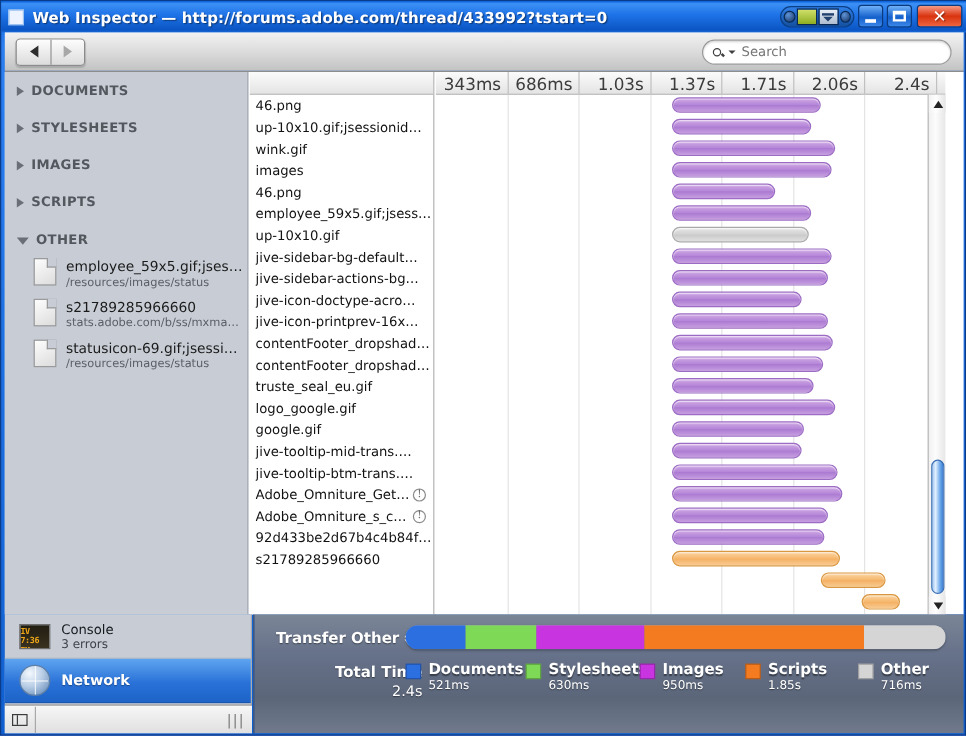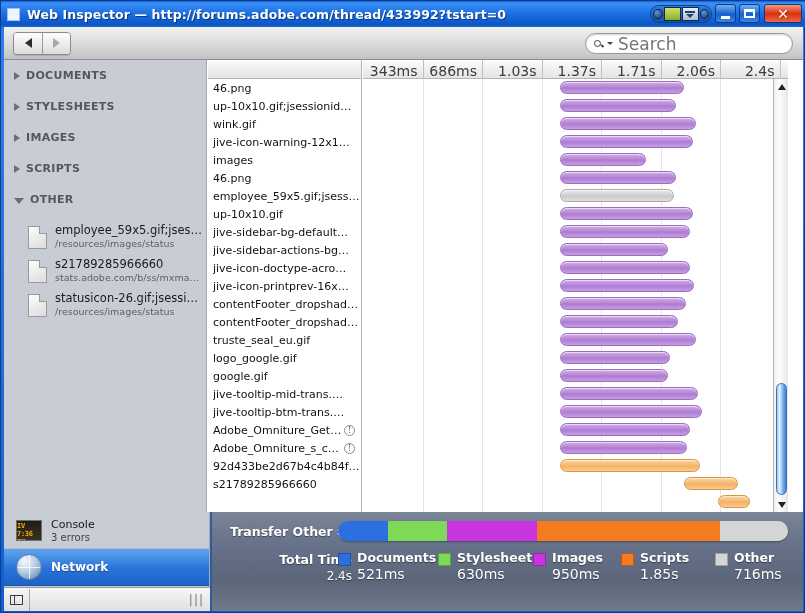--- a/index.html
+++ b/index.html
@@ -57,37 +57,37 @@
     border-left:7px solid #a8a8a8; }
   #search-field { position:absolute; right:10px; top:6px; width:208px; height:21px;
     background:#fff; border:1px solid #999; border-radius:11px; display:flex; align-items:center;
     box-shadow:inset 0 1px 2px rgba(0,0,0,.18); }
   #search-icon { margin-left:8px; display:flex; align-items:center; gap:1px; }
   #search-icon .mag { width:7px;height:7px;border:1.6px solid #404040;border-radius:50%; }
   #search-icon .hdl { width:3px;height:1.6px;background:#404040; transform:rotate(45deg);
     margin-left:-1px; margin-top:4px; }
   #search-icon .cv { width:0;height:0;border-left:3px solid transparent;
     border-right:3px solid transparent;border-top:3px solid #404040; margin-left:2px; }
-  #search-input { border:0; outline:none; font-size:17px; color:#888; margin-left:5px;
+  #search-input { border:0; outline:none; font-size:11px; color:#888; margin-left:5px;
     font-family:inherit; background:transparent; width:150px; }
 
   
   #content { position:absolute; left:3px; top:59px; width:799px; height:452px;
     background:#fff; }
 
   
   #sidebar { position:absolute; left:0; top:0; width:203px; height:452px;
     background:#c8cdd5; border-right:1px solid #a6abb3; overflow:hidden; }
   .sb-group { height:31px; display:flex; align-items:center; padding-left:10px; }
   .sb-tri { width:0;height:0; margin-right:6px;
     border-top:4px solid transparent;border-bottom:4px solid transparent;border-left:6px solid #6a6f77; }
   .sb-tri.open { border-left:5px solid transparent;border-right:5px solid transparent;
     border-top:6px solid #6a6f77; border-bottom:0; margin-bottom:-2px; }
   .sb-label { font-size:11px; color:#53585f; font-weight:bold; letter-spacing:.3px; }
-  .sb-item { height:34px; display:flex; align-items:flex-end; padding-left:24px; }
+  .sb-item { height:34px; display:flex; align-items:flex-start; padding-left:24px; }
   .doc-icon { width:19px; height:23px; background:linear-gradient(150deg,#fdfdfd,#dcdcdc);
     border:1px solid #9a9a9a; position:relative; flex:none; }
   .doc-icon::after { content:""; position:absolute; right:-1px; top:-1px;
     width:7px;height:7px; background:#c8cdd5; border-left:1px solid #9a9a9a;
     border-bottom:1px solid #9a9a9a; }
   .sb-txt { margin-left:8px; overflow:hidden; }
   .sb-name { font-size:11.5px; color:#1a1a1a; white-space:nowrap; }
   .sb-sub { font-size:9.5px; color:#5a5f66; white-space:nowrap; margin-top:1px; }
 
   
@@ -187,21 +187,21 @@
     font-size:12px; color:#fff; text-shadow:0 1px 1px rgba(0,0,0,.45); }
   #segbar { position:absolute; left:126px; top:9px; width:450px; height:20px;
     border-radius:10px; overflow:hidden; display:flex;
     box-shadow:inset 0 1px 2px rgba(255,255,255,.4), 0 1px 2px rgba(0,0,0,.35); }
   .seg { height:20px; }
   #legend { position:absolute; left:126px; top:38px; width:460px; display:flex; }
   .lg { display:flex; flex:none; }
   .lg-sw { width:13px; height:13px; margin-top:3px; flex:none; border:1px solid rgba(0,0,0,.25); }
   .lg-tx { margin-left:6px; }
   .lg-name { font-size:12.5px; color:#fff; font-weight:bold; text-shadow:0 1px 1px rgba(0,0,0,.45); }
-  .lg-val { font-size:14px; color:#fff; text-shadow:0 1px 1px rgba(0,0,0,.45); margin-top:1px; }
+  .lg-val { font-size:10px; color:#fff; text-shadow:0 1px 1px rgba(0,0,0,.45); margin-top:1px; }
 </style>
 </head>
 <body>
 
 <div id="window">
 
   <div id="titlebar">
     <div id="title-icon"></div>
     <div id="title-text">Web Inspector — http://forums.adobe.com/thread/433992?tstart=0</div>
 
@@ -278,40 +278,37 @@
         <div class="sb-item">
           <span class="doc-icon"></span>
           <span class="sb-txt">
             <div class="sb-name">s21789285966660</div>
             <div class="sb-sub">stats.adobe.com/b/ss/mxma…</div>
           </span>
         </div>
         <div class="sb-item">
           <span class="doc-icon"></span>
           <span class="sb-txt">
-            <div class="sb-name">statusicon-26.gif;jsessi…</div>
+            <div class="sb-name">statusicon-69.gif;jsessi…</div>
             <div class="sb-sub">/resources/images/status</div>
           </span>
         </div>
       </div>
 
     <div id="filelist">
       <div id="filelist-head"></div>
       <div id="filelist-rows">
           <div class="fl-row">
             <span class="fl-name">46.png</span>
           </div>
           <div class="fl-row">
             <span class="fl-name">up-10x10.gif;jsessionid…</span>
           </div>
           <div class="fl-row">
             <span class="fl-name">wink.gif</span>
-          </div>
-          <div class="fl-row">
-            <span class="fl-name">jive-icon-warning-12x1…</span>
           </div>
           <div class="fl-row">
             <span class="fl-name">images</span>
           </div>
           <div class="fl-row">
             <span class="fl-name">46.png</span>
           </div>
           <div class="fl-row">
             <span class="fl-name">employee_59x5.gif;jsess…</span>
           </div>

